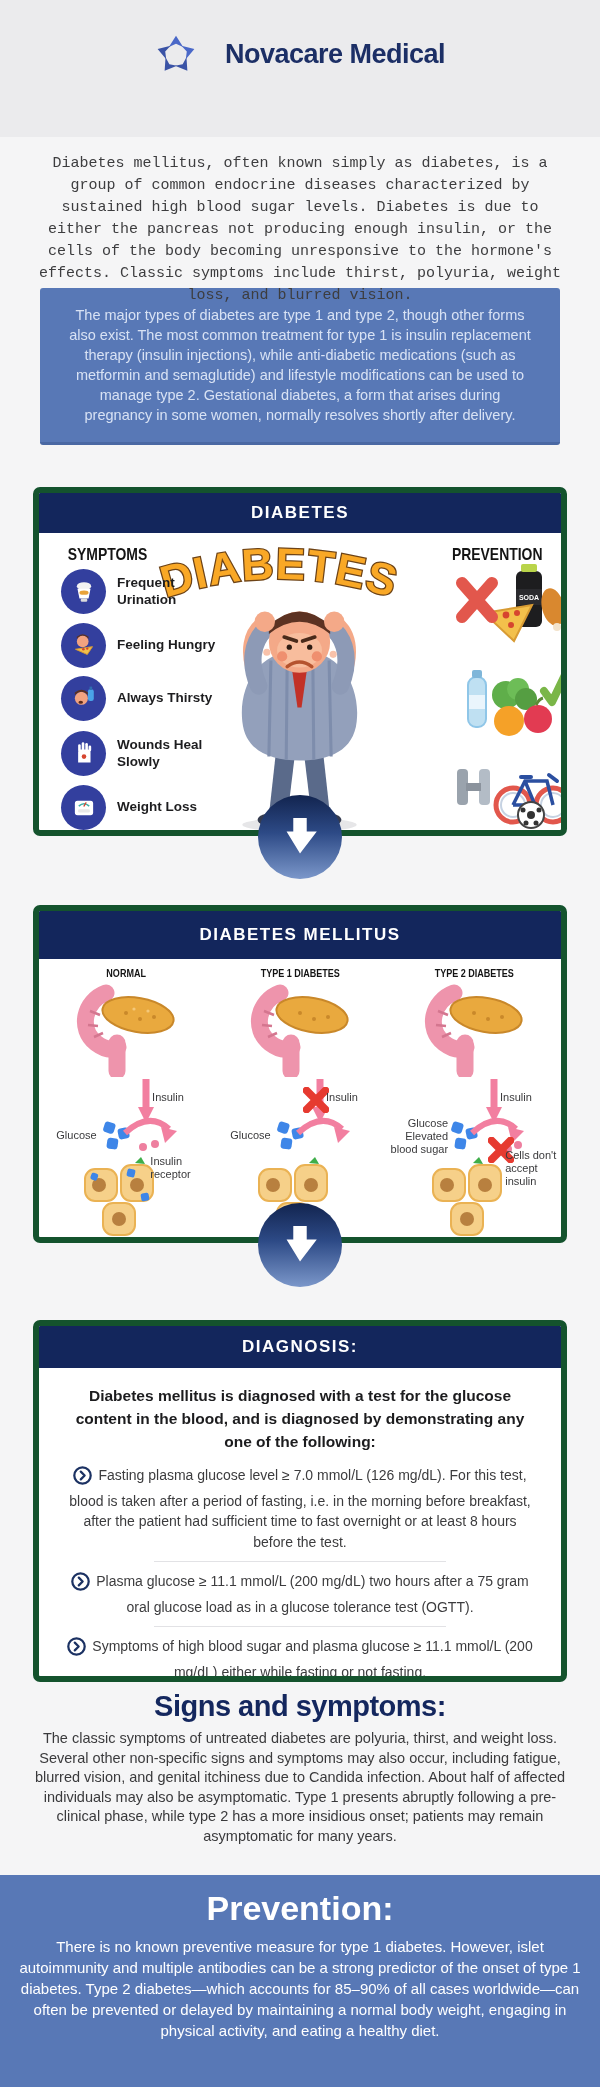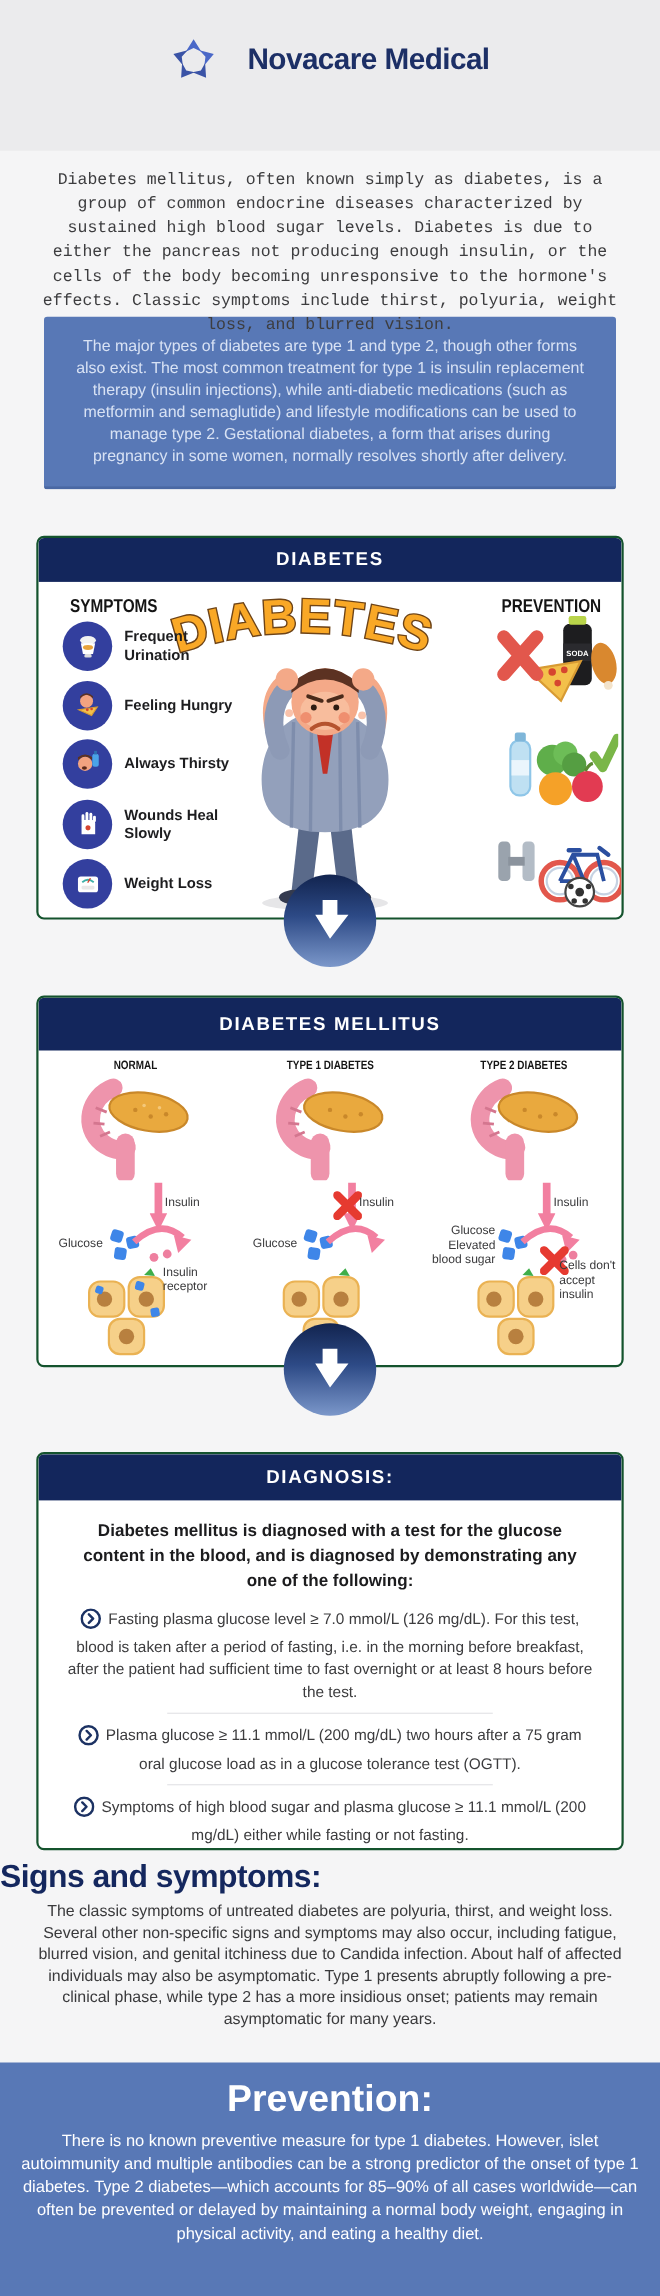--- a/index.html
+++ b/index.html
@@ -15,21 +15,21 @@
   .intro-wrap { height:151px; padding-top:16px; }
   .intro-text { width:525px; margin:0 auto; text-align:center; font-size:15px; line-height:22px; color:#3d3d3f;font-family:Liberation Mono, monospace; }
 
   
   .note-wrap { height:199px; }
   .note-box { width:520px; height:157px; margin:0 auto; background:#5878b6; border-radius:3px; border-bottom:3px solid #4a68a3;
               display:flex; align-items:center; justify-content:center; padding:14px 26px; }
   .note-text { text-align:center; font-size:14.5px; line-height:20px; color:#d8e2f4; }
 
   
-  .card { width:534px; margin:0 auto; background:#ffffff; border:2px solid #14532d; border-radius:7px; overflow:hidden; }
+  .card { width:534px; margin:0 auto; background:#ffffff; border:6px solid #14532d; border-radius:7px; overflow:hidden; }
   .card-header { background:#13265c; display:flex; align-items:center; justify-content:center; }
   .card-title { color:#ffffff; font-size:17px; font-weight:bold; letter-spacing:1.5px; }
 
   .cond { font-weight:bold; display:inline-block; transform:scaleX(.82); letter-spacing:0; color:#141414; }
 
   
   .card1 { height:349px; }
   .card1 .card-header { height:40px; }
   .card1-body { position:relative; height:305px; }
   .side-label { position:absolute; top:12px; font-size:17px; }
@@ -76,21 +76,21 @@
   .card3 { height:362px; }
   .card3 .card-header { height:42px; }
   .card3-body { height:316px; padding:16px 26px 0; overflow:hidden; }
   .diag-intro { text-align:center; font-size:15.5px; font-weight:bold; color:#1c1c1e; line-height:23px; margin-bottom:12px; }
   .diag-item { text-align:center; font-size:14px; line-height:20.5px; color:#3c3c3e; }
   .diag-chevron { display:inline-block; vertical-align:-5px; margin-right:6px; }
   .diag-div { width:62%; height:1px; background:#e2e2e5; margin:9px auto; }
 
   
   .signs-wrap { height:193px; padding-top:8px; overflow:hidden; }
-  .signs-title { text-align:left; font-size:29px; font-weight:bold; color:#14275e; letter-spacing:-0.5px; }
+  .signs-title { text-align:center; font-size:29px; font-weight:bold; color:#14275e; letter-spacing:-0.5px; }
   .signs-text { width:545px; margin:6px auto 0; text-align:center; font-size:14.5px; line-height:19.5px; color:#3a3a3c; }
 
   
   .prevention { height:212px; background:#5878b6; padding-top:14px; overflow:hidden; }
   .prevention-title { text-align:center; font-size:34px; font-weight:bold; color:#ffffff; }
   .prevention-text { width:565px; margin:8px auto 0; text-align:center; font-size:15px; line-height:21px; color:#ffffff; }
 </style>
 </head>
 <body>
 

